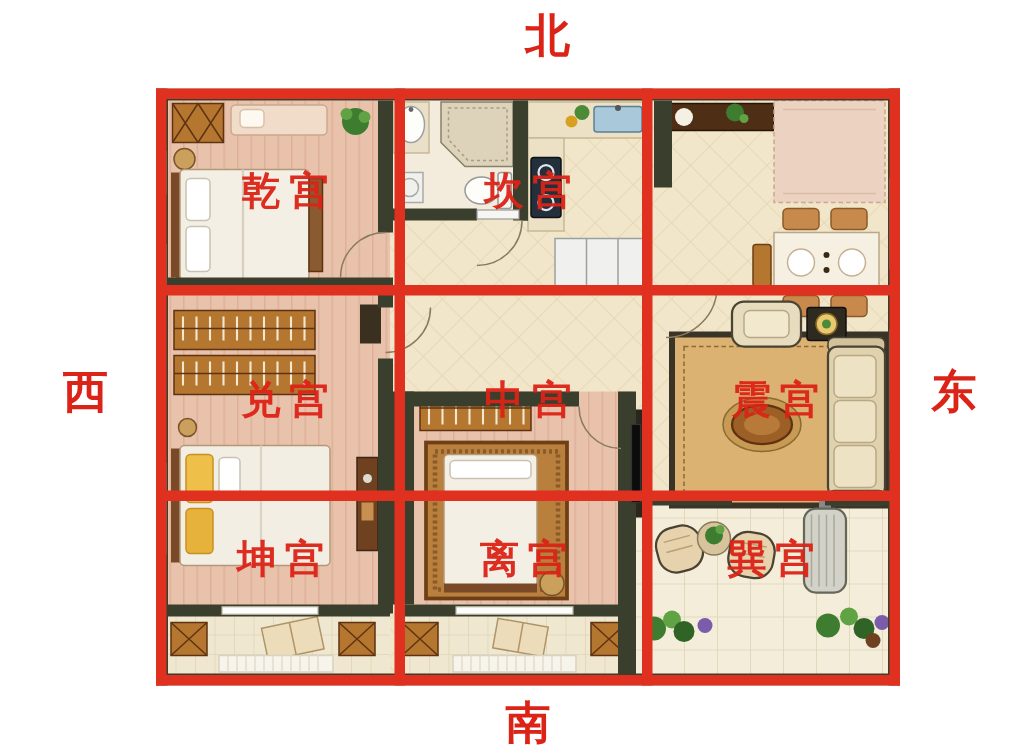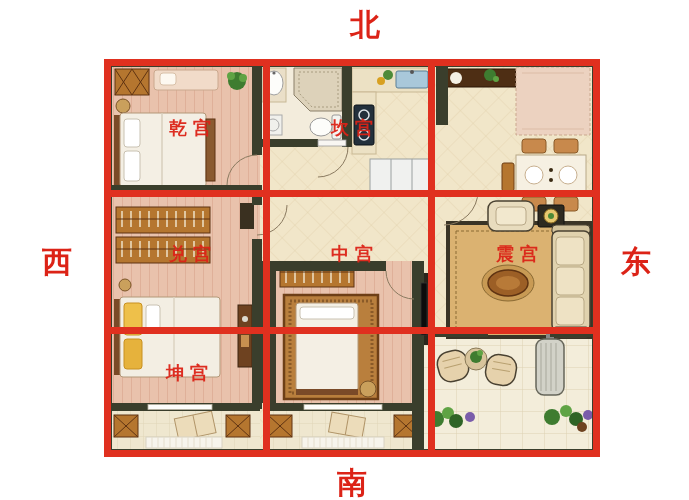--- a/index.html
+++ b/index.html
@@ -26,24 +26,24 @@
   .compass.east{left:621px;top:247px;}
   .plan{position:absolute;left:104px;top:59px;width:496px;height:398px;}
   .plan svg{display:block;width:496px;height:398px;}
   .gl{position:absolute;background:var(--grid-red);}
   .gl.v{top:59px;height:398px;width:7px;}
   .gl.h{left:104px;width:496px;height:7px;}
   .gl.v1{left:104px;} .gl.v2{left:263px;} .gl.v3{left:428px;} .gl.v4{left:593px;}
   .gl.h1{top:59px;}  .gl.h2{top:190px;}  .gl.h3{top:327px;}  .gl.h4{top:450px;}
   .cell{
     position:absolute;display:flex;align-items:center;justify-content:center;
-    color:var(--label-red);font-weight:700;font-size:18px;letter-spacing:6px;
+    color:var(--label-red);font-weight:700;font-size:26px;letter-spacing:6px;
     padding-left:6px;opacity:.95;pointer-events:none;line-height:1;
   }
-  .r0{top:66px;height:124px;} .r1{top:184px;height:140px;}
+  .r0{top:66px;height:124px;} .r1{top:197px;height:140px;}
   .r2{top:334px;height:99px;padding-bottom:22px;box-sizing:border-box;}
   .c0{left:111px;width:152px;} .c1{left:270px;width:158px;font-family:Liberation Serif, serif;} .c2{left:435px;width:158px;}
 </style>
 </head>
 <body>
 
 <div class="stage">
 
   <div class="plan">
     <svg viewBox="0 0 496 398" aria-hidden="true">
@@ -302,19 +302,21 @@
   <div class="gl h h2"></div>
   <div class="gl h h3"></div>
   <div class="gl h h4"></div>
 
   <div class="cell r0 c0">乾宫</div>
   <div class="cell r0 c1">坎宫</div>
   <div class="cell r1 c0">兑宫</div>
   <div class="cell r1 c1">中宫</div>
   <div class="cell r1 c2">震宫</div>
   <div class="cell r2 c0">坤宫</div>
+  <div class="cell r2 c1">离宫</div>
+  <div class="cell r2 c2">巽宫</div>
 
   <div class="compass north">北</div>
   <div class="compass south">南</div>
   <div class="compass west">西</div>
   <div class="compass east">东</div>
 
 </div>
 
 </body></html>

